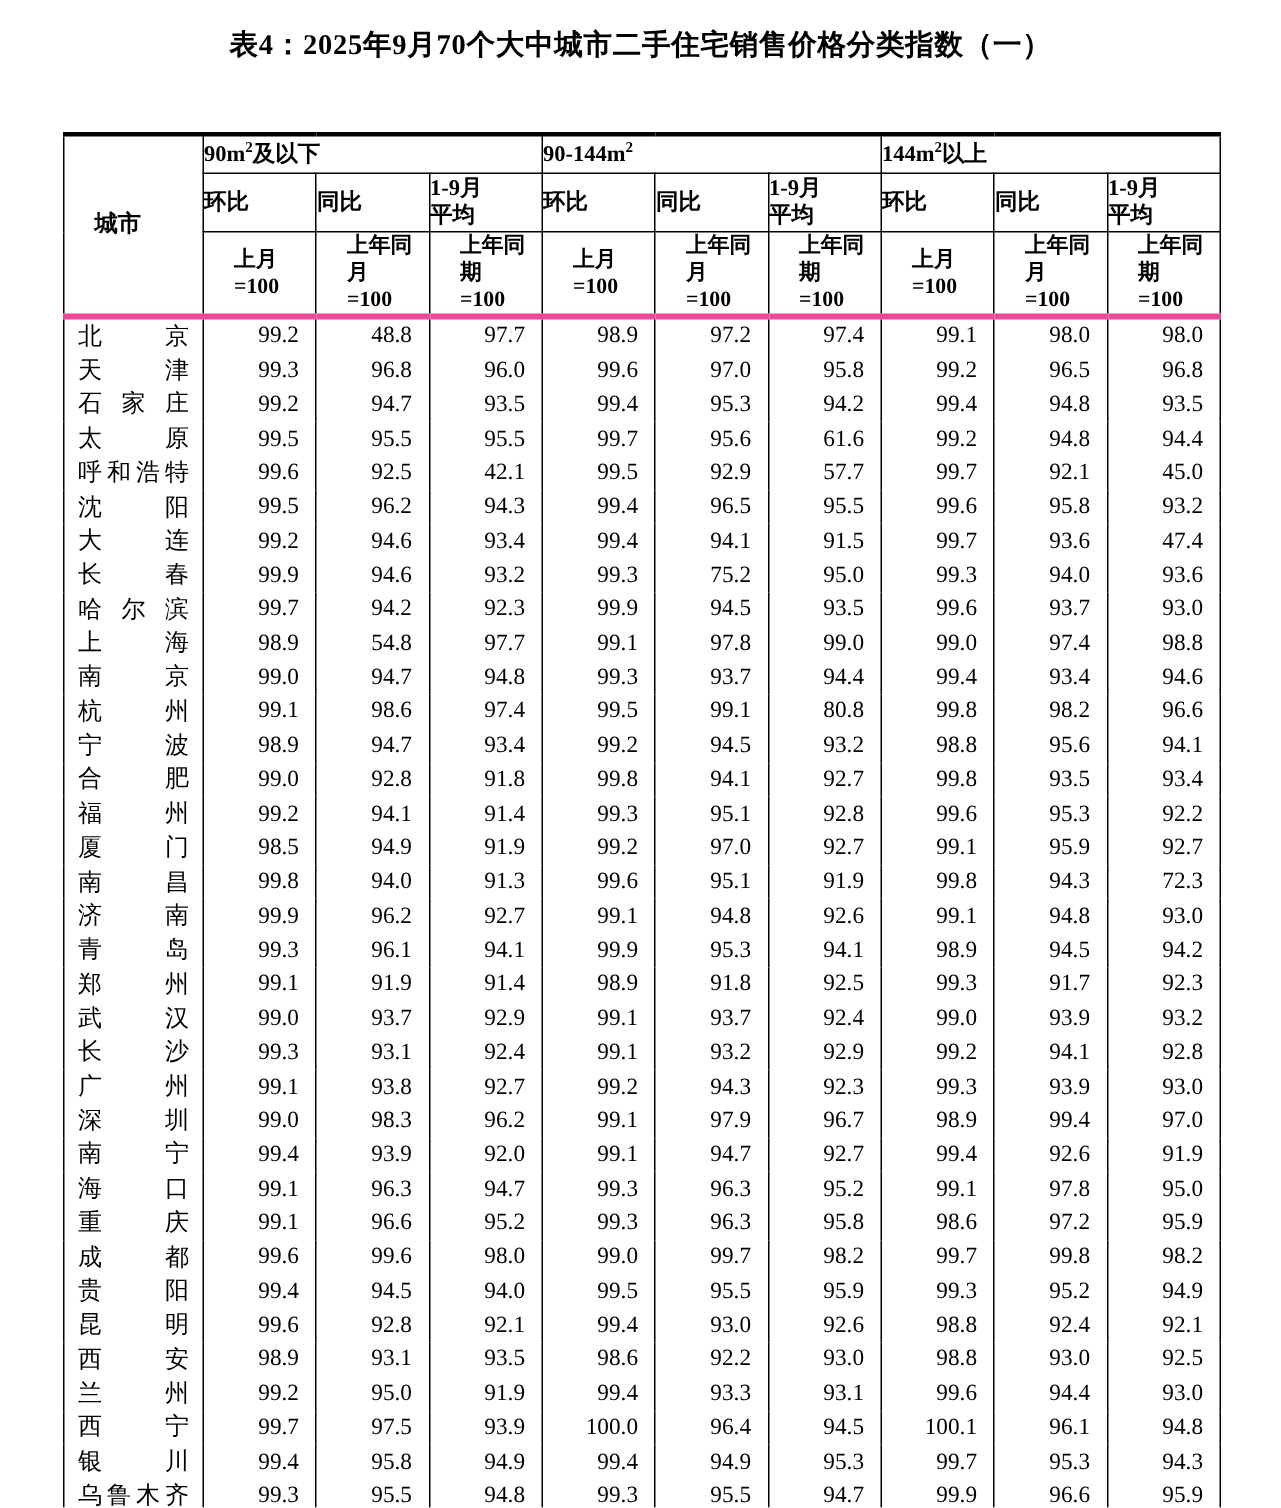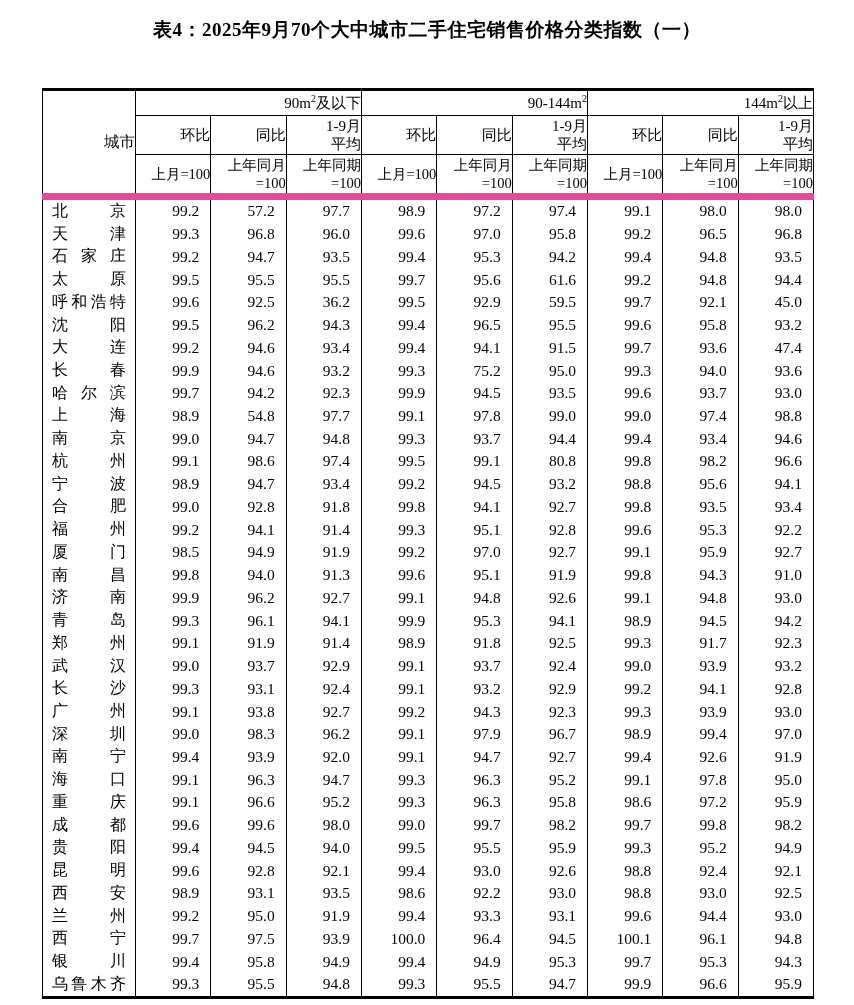--- a/index.html
+++ b/index.html
@@ -37,31 +37,31 @@
     width: 771px;
     border-collapse: collapse;
     table-layout: fixed;
     border-top: 3px solid #000;
     border-bottom: 3px solid #000;
     border-left: 1px solid #000;
     border-right: 1px solid #000;
   }
   thead th {
     border: 1px solid #000;
-    font-weight: normal;
+    font-weight: bold;
     font-size: 15px;
-    text-align: right;
+    text-align: left;
     vertical-align: middle;
     padding: 0;
     line-height: 18px;
   }
   thead tr.gr1 th { height: 24px; }
   thead tr.gr2 th { height: 38px; white-space: pre-line; }
   thead tr.gr3 th { height: 38px; white-space: pre-line; font-size: 14.5px; }
-  thead tr.gr3 th, th.city-head { border-bottom: 7px solid #ec4899; }
+  thead tr.gr3 th, th.city-head { border-bottom: 4px solid #ec4899; padding-left: 20px; }
   th.city-head { font-size: 15.5px; }
   thead sup { font-size: 10px; line-height: 0; }
   tbody td {
     border-left: 1px solid #000;
     border-right: 1px solid #000;
     height: 22.74px;
     padding: 0;
     vertical-align: middle;
     font-size: 15.5px;
   }
@@ -136,21 +136,21 @@
     </thead>
     <tbody id="tbody">
         <tr>
           <td class="city">
             <div class="city-inner">
               <span>北</span>
               <span>京</span>
             </div>
           </td>
           <td class="num">99.2</td>
-          <td class="num">57.2</td>
+          <td class="num">48.8</td>
           <td class="num">97.7</td>
           <td class="num">98.9</td>
           <td class="num">97.2</td>
           <td class="num">97.4</td>
           <td class="num">99.1</td>
           <td class="num">98.0</td>
           <td class="num">98.0</td>
         </tr>
         <tr>
           <td class="city">
@@ -208,24 +208,24 @@
           <td class="city">
             <div class="city-inner">
               <span>呼</span>
               <span>和</span>
               <span>浩</span>
               <span>特</span>
             </div>
           </td>
           <td class="num">99.6</td>
           <td class="num">92.5</td>
-          <td class="num">36.2</td>
+          <td class="num">42.1</td>
           <td class="num">99.5</td>
           <td class="num">92.9</td>
-          <td class="num">59.5</td>
+          <td class="num">57.7</td>
           <td class="num">99.7</td>
           <td class="num">92.1</td>
           <td class="num">45.0</td>
         </tr>
         <tr>
           <td class="city">
             <div class="city-inner">
               <span>沈</span>
               <span>阳</span>
             </div>
@@ -419,21 +419,21 @@
             </div>
           </td>
           <td class="num">99.8</td>
           <td class="num">94.0</td>
           <td class="num">91.3</td>
           <td class="num">99.6</td>
           <td class="num">95.1</td>
           <td class="num">91.9</td>
           <td class="num">99.8</td>
           <td class="num">94.3</td>
-          <td class="num">91.0</td>
+          <td class="num">72.3</td>
         </tr>
         <tr>
           <td class="city">
             <div class="city-inner">
               <span>济</span>
               <span>南</span>
             </div>
           </td>
           <td class="num">99.9</td>
           <td class="num">96.2</td>

